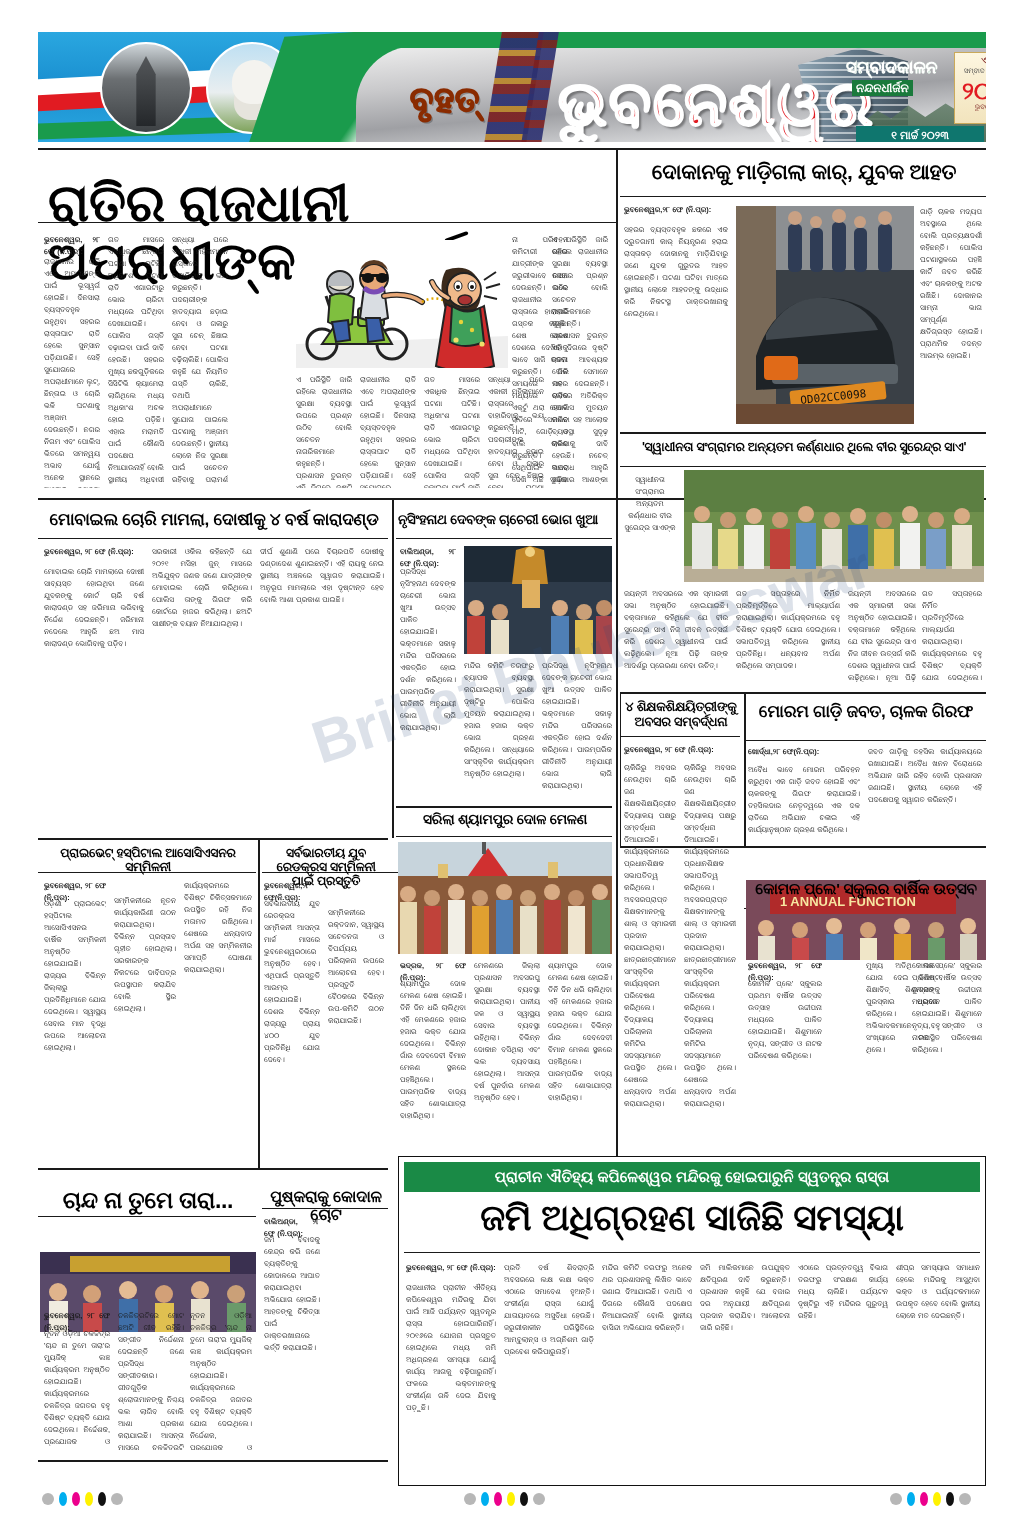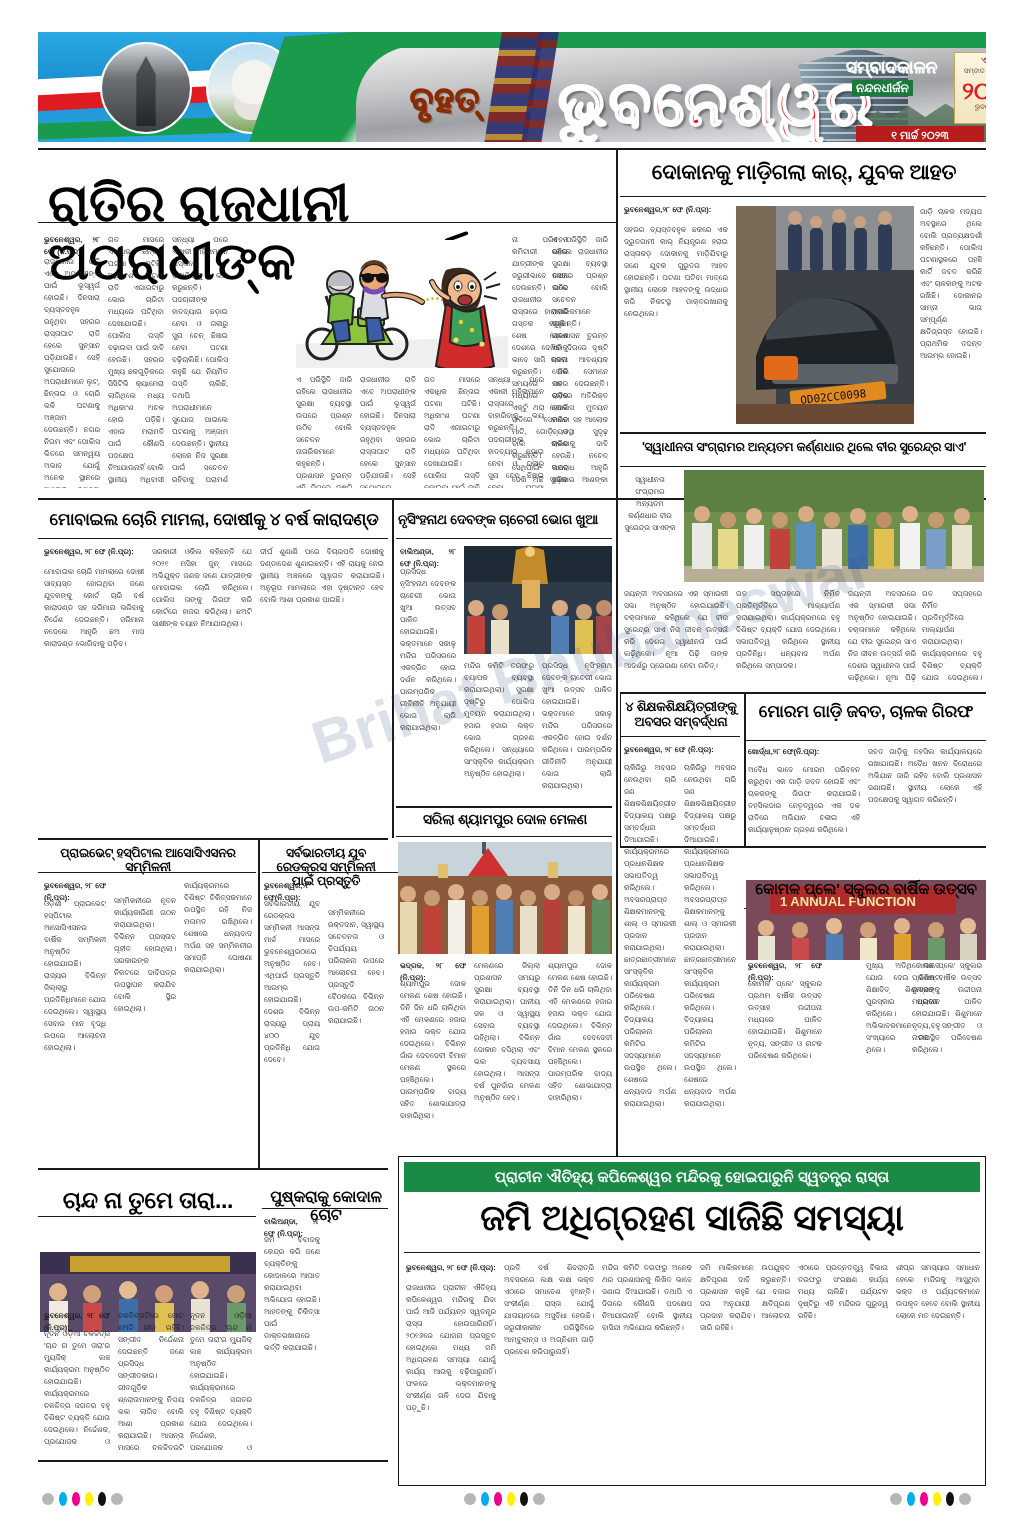--- a/index.html
+++ b/index.html
@@ -69,21 +69,21 @@
   .mh-logo .l2 { position:absolute; left:6px; top:22px; font-size:12px; font-weight:bold;
                  color:#ffffff; background:#1a7a3c; padding:1px 4px;
                  font-family:"Liberation Sans", sans-serif; }
   .mh-badge { position:absolute; left:916px; top:20px; width:74px; height:72px;
               background:linear-gradient(180deg,#fdf6e0,#f2e4bd); border:1px solid #caa95a; }
   .mh-badge .b1{position:absolute;left:0;top:2px;width:74px;text-align:center;font-size:9px;color:#7a1f20;font-weight:bold;font-family:"Liberation Sans",sans-serif;}
   .mh-badge .b2{position:absolute;left:0;top:14px;width:74px;text-align:center;font-size:7px;color:#444;font-family:"Liberation Sans",sans-serif;}
   .mh-badge .b3{position:absolute;left:0;top:24px;width:74px;text-align:center;font-size:24px;color:#e11b22;font-weight:bold;font-family:"Liberation Sans",sans-serif;}
   .mh-badge .b4{position:absolute;left:0;top:50px;width:74px;text-align:center;font-size:7px;color:#7a1f20;font-family:"Liberation Sans",sans-serif;}
   .mh-dateband { position:absolute; left:818px; top:94px; width:128px; height:18px;
-                 background:#b91c1c; color:#fff; font-size:11px; font-weight:bold; text-align:center;
+                 background:#0f766e; color:#fff; font-size:11px; font-weight:bold; text-align:center;
                  line-height:18px; font-family:"Liberation Sans", sans-serif; }
 
   
   .rule { position:absolute; background:#1a1a1a; }
   .hl { position:absolute; font-family:"Liberation Sans", sans-serif; font-weight:bold;
         color:#000; line-height:1.12; letter-spacing:-0.3px; }
   .byline { font-size:7.4px; font-weight:bold; }
   .col { position:absolute; font-size:7.4px; line-height:1.62; text-align:justify;
          color:#1b1b1b; font-family:"Liberation Sans", sans-serif; overflow:hidden;
          word-spacing:.4px; hyphens:none; }
@@ -422,21 +422,21 @@
           <rect x="146" y="58" width="17" height="54" fill="#b5403a"></rect>
         <circle cx="178" cy="56" r="8" fill="#c08e68"></circle>
           <rect x="170" y="64" width="17" height="48" fill="#f0e6d0"></rect>
         <circle cx="202" cy="50" r="8" fill="#dcb18c"></circle>
           <rect x="194" y="58" width="18" height="54" fill="#5f8f5f"></rect>
       </g>
     </svg>
   </div>
   <div class="col byline" style="left:400px; top:960px; width:66px;">ଭଦ୍ରକ, ୨୮ ଫେ (ନି.ପ୍ର):</div>
   <div class="col" style="left:400px; top:978px; width:66px; height:178px;">ଶ୍ୟାମପୁର ଦୋଳ ମେଳଣ ଶେଷ ହୋଇଛି। ତିନି ଦିନ ଧରି ଚାଲିଥିବା ଏହି ମେଳଣରେ ହଜାର ହଜାର ଭକ୍ତ ଯୋଗ ଦେଇଥିଲେ। ବିଭିନ୍ନ ଗାଁର ଦେବଦେବୀ ବିମାନ ମେଳଣ ସ୍ଥଳରେ ପହଞ୍ଚିଥିଲେ। ପାରମ୍ପରିକ ବାଦ୍ୟ ସହିତ ଶୋଭାଯାତ୍ରା ବାହାରିଥିଲା।</div>
-  <div class="col" style="left:474px; top:960px; width:66px; height:196px;">ମେଳଣରେ ଜିଲ୍ଲା ପ୍ରଶାସନ ସମୟରୁ ସୁରକ୍ଷା ବ୍ୟବସ୍ଥା କରାଯାଇଥିଲା। ପାନୀୟ ଜଳ ଓ ସ୍ୱାସ୍ଥ୍ୟ ସେବାର ବ୍ୟବସ୍ଥା ରହିଥିଲା। ବିଭିନ୍ନ ଦୋକାନ ବସିଥିଲା ଏବଂ ଭଲ ବ୍ୟବସାୟ ହୋଇଥିଲା। ଆସନ୍ତା ବର୍ଷ ପୁନର୍ବାର ମେଳଣ ଅନୁଷ୍ଠିତ ହେବ।</div>
+  <div class="col" style="left:474px; top:960px; width:66px; height:196px;">ମେଳଣରେ ଜିଲ୍ଲା ପ୍ରଶାସନ ଅବସରପୁ ସୁରକ୍ଷା ବ୍ୟବସ୍ଥା କରାଯାଇଥିଲା। ପାନୀୟ ଜଳ ଓ ସ୍ୱାସ୍ଥ୍ୟ ସେବାର ବ୍ୟବସ୍ଥା ରହିଥିଲା। ବିଭିନ୍ନ ଦୋକାନ ବସିଥିଲା ଏବଂ ଭଲ ବ୍ୟବସାୟ ହୋଇଥିଲା। ଆସନ୍ତା ବର୍ଷ ପୁନର୍ବାର ମେଳଣ ଅନୁଷ୍ଠିତ ହେବ।</div>
   <div class="col" style="left:548px; top:960px; width:64px; height:196px;">ଶ୍ୟାମପୁର ଦୋଳ ମେଳଣ ଶେଷ ହୋଇଛି। ତିନି ଦିନ ଧରି ଚାଲିଥିବା ଏହି ମେଳଣରେ ହଜାର ହଜାର ଭକ୍ତ ଯୋଗ ଦେଇଥିଲେ। ବିଭିନ୍ନ ଗାଁର ଦେବଦେବୀ ବିମାନ ମେଳଣ ସ୍ଥଳରେ ପହଞ୍ଚିଥିଲେ। ପାରମ୍ପରିକ ବାଦ୍ୟ ସହିତ ଶୋଭାଯାତ୍ରା ବାହାରିଥିଲା।</div>
 
   <div class="photo ph-indoor" style="left:746px; top:852px; width:240px; height:80px;">
     <svg width="240" height="80" viewBox="0 0 240 80">
       <rect width="240" height="80" fill="#7a4a5a"></rect>
       <rect x="24" y="6" width="186" height="28" fill="#b02a2a"></rect>
       <text x="34" y="26" font-family="Liberation Sans, sans-serif" font-size="13" fill="#f7e6a0" font-weight="bold">1 ANNUAL FUNCTION</text>
       <g>
         <circle cx="20" cy="48" r="8" fill="#e0b48c"></circle>
           <rect x="12" y="56" width="17" height="24" fill="#e8e2d0"></rect>

